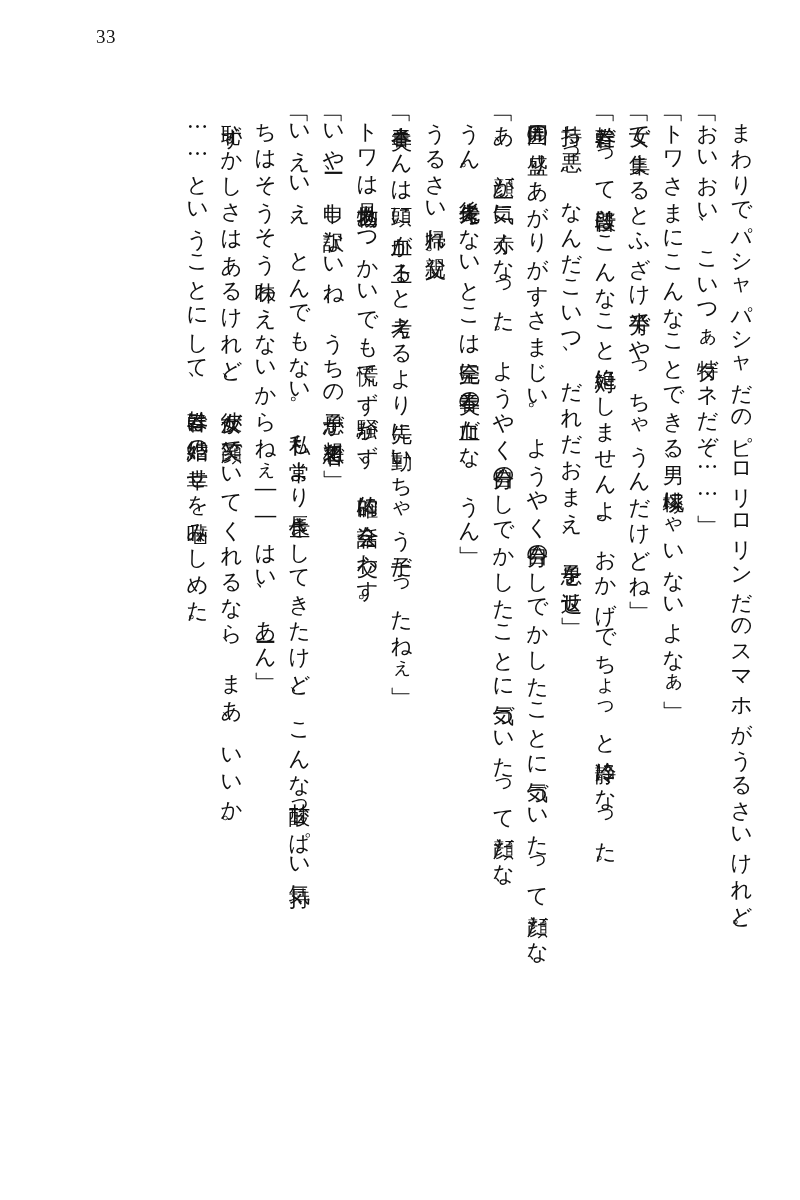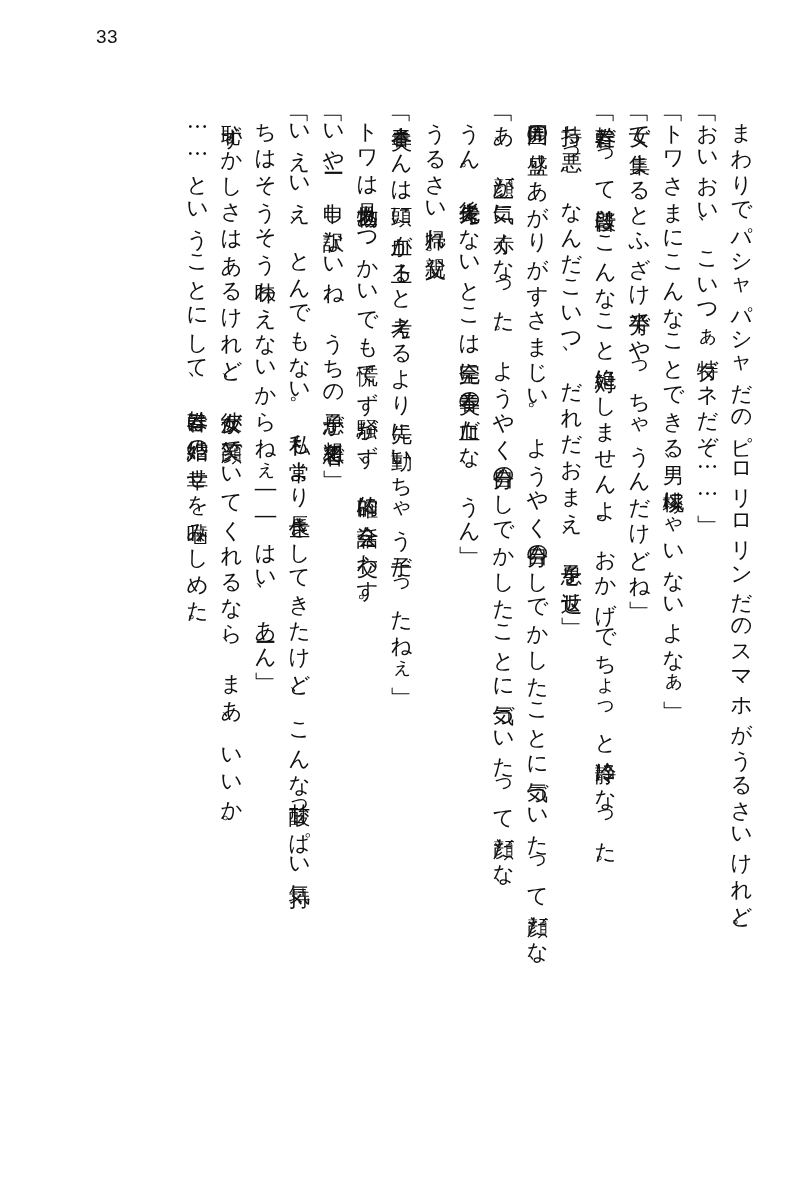--- a/index.html
+++ b/index.html
@@ -25,21 +25,21 @@
     background: #ffffff;
   }
 
   .page-number {
     position: absolute;
     left: 96px;
     top: 26px;
     font-size: 19px;
     letter-spacing: 0.5px;
     color: #141414;
-    font-family: Liberation Sans, sans-serif;
+    font-family: Liberation Serif, serif;
   }
 
   
   .text-body {
     position: absolute;
     top: 108px;
     right: 48px;
     left: 56px;
     height: 1020px;
     display: flex;

